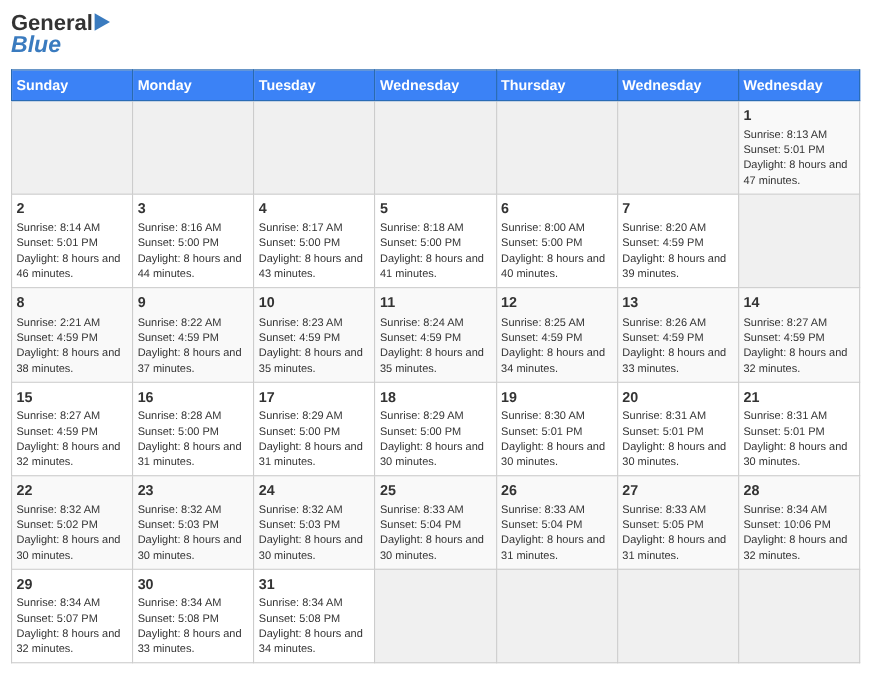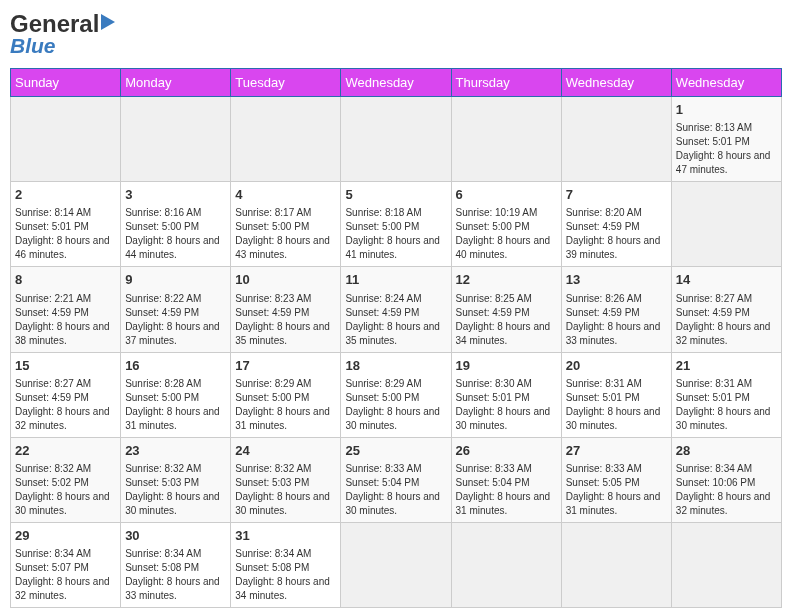--- a/index.html
+++ b/index.html
@@ -44,24 +44,24 @@
       font-size: 16px;
       font-weight: normal;
       color: #555;
     }
     table {
       width: 100%;
       border-collapse: collapse;
       table-layout: fixed;
     }
     thead tr th {
-      background-color: #d946ef;
+      background-color: #3b82f6;
       color: #fff;
       font-size: 13px;
-      font-weight: normal;
+      font-weight: bold;
       padding: 6px 4px;
       text-align: left;
       border: 1px solid #2a6aaf;
     }
     tbody tr td {
       vertical-align: top;
       padding: 4px;
       border: 1px solid #ccc;
       font-size: 10px;
       color: #333;
@@ -84,21 +84,21 @@
     tbody tr td.empty-cell {
       background: #f0f0f0;
     }
   </style>
 </head>
 <body>
 
 <div class="header-area">
   <div class="logo">
     <div class="logo-line">
-      <span style="font-size:24px;font-weight:bold;color:#333;">General</span>
+      <span style="font-size:20px;font-weight:bold;color:#333;">General</span>
       <div class="logo-arrow"></div>
     </div>
     <span style="font-size:21px;font-weight:bold;color:#3a7bbf;margin-top:-4px;font-style:italic;">Blue</span>
   </div>
   <div class="title-area">
     <h1></h1>
     <h2></h2>
   </div>
 </div>
 
@@ -149,21 +149,21 @@
           <div>Daylight: 8 hours and 43 minutes.</div>
         </td>
         <td>
           <span class="day-num">5</span>
           <div>Sunrise: 8:18 AM</div>
           <div>Sunset: 5:00 PM</div>
           <div>Daylight: 8 hours and 41 minutes.</div>
         </td>
         <td>
           <span class="day-num">6</span>
-          <div>Sunrise: 10:19 AM</div>
+          <div>Sunrise: 8:00 AM</div>
           <div>Sunset: 5:00 PM</div>
           <div>Daylight: 8 hours and 40 minutes.</div>
         </td>
         <td>
           <span class="day-num">7</span>
           <div>Sunrise: 8:20 AM</div>
           <div>Sunset: 4:59 PM</div>
           <div>Daylight: 8 hours and 39 minutes.</div>
         </td>
         <td class="empty-cell"></td>

